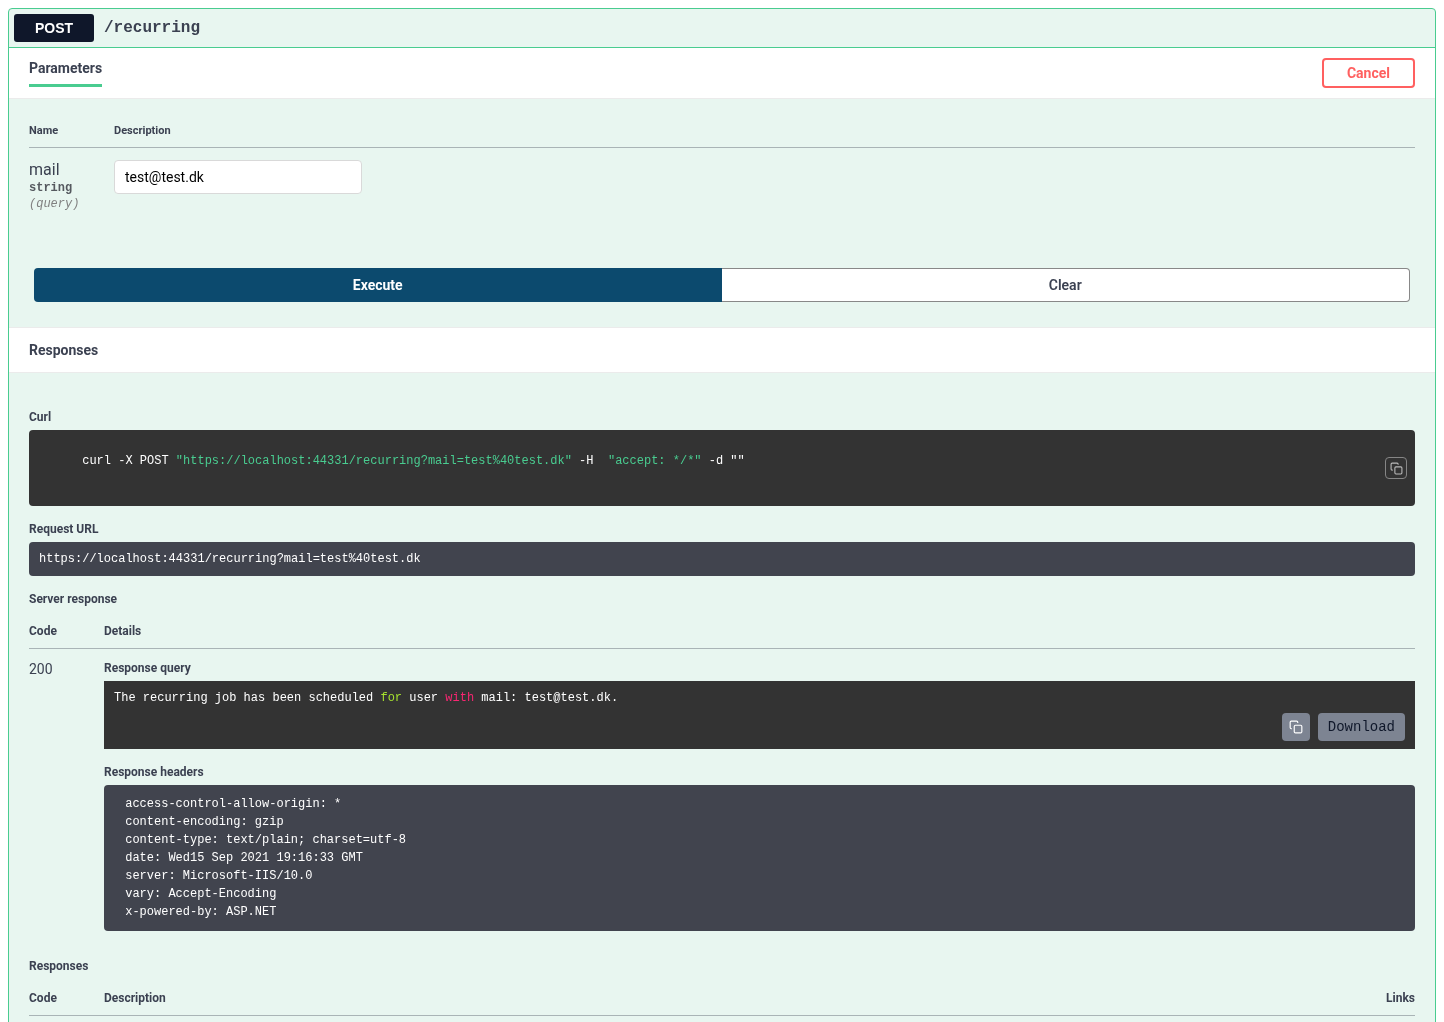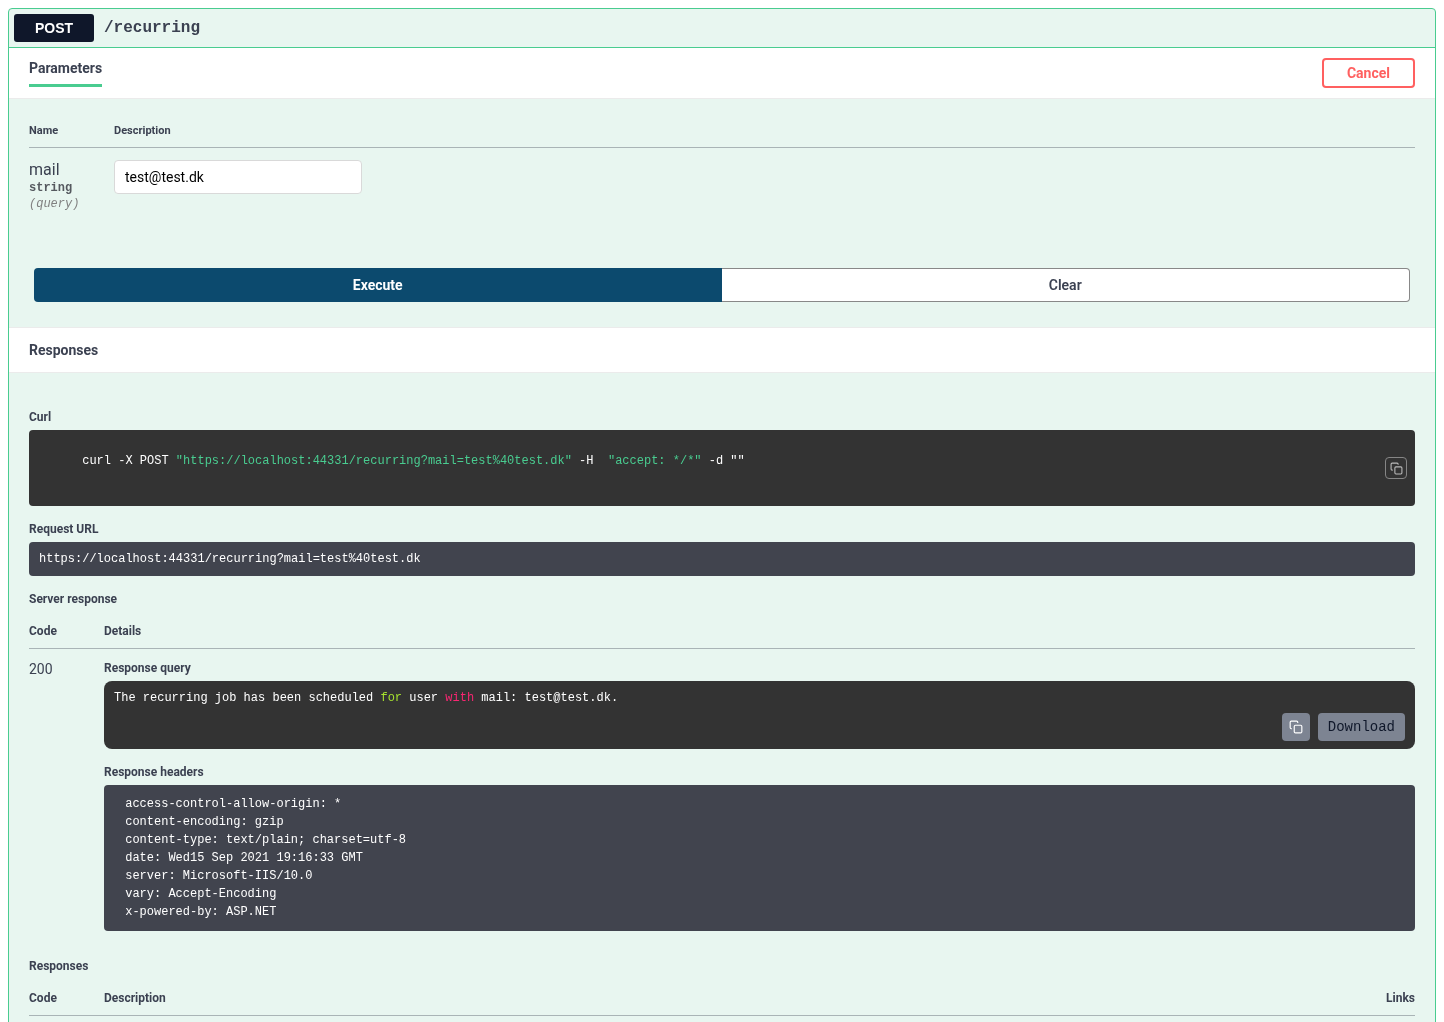--- a/index.html
+++ b/index.html
@@ -212,21 +212,21 @@
     vertical-align: top;
     font-size: 14px;
   }
   .col-code { width: 75px; }
   .body-block {
     background: #333333;
     color: #fff;
     font-family: "Courier New", monospace;
     font-size: 12px;
     padding: 10px;
-    border-radius: 8px;
+    border-radius: 0;
     min-height: 68px;
     position: relative;
   }
   .kw-for { color: #a6e22e; }
   .kw-with { color: #f92672; }
   .body-actions {
     position: absolute;
     right: 10px;
     bottom: 8px;
     display: flex;

